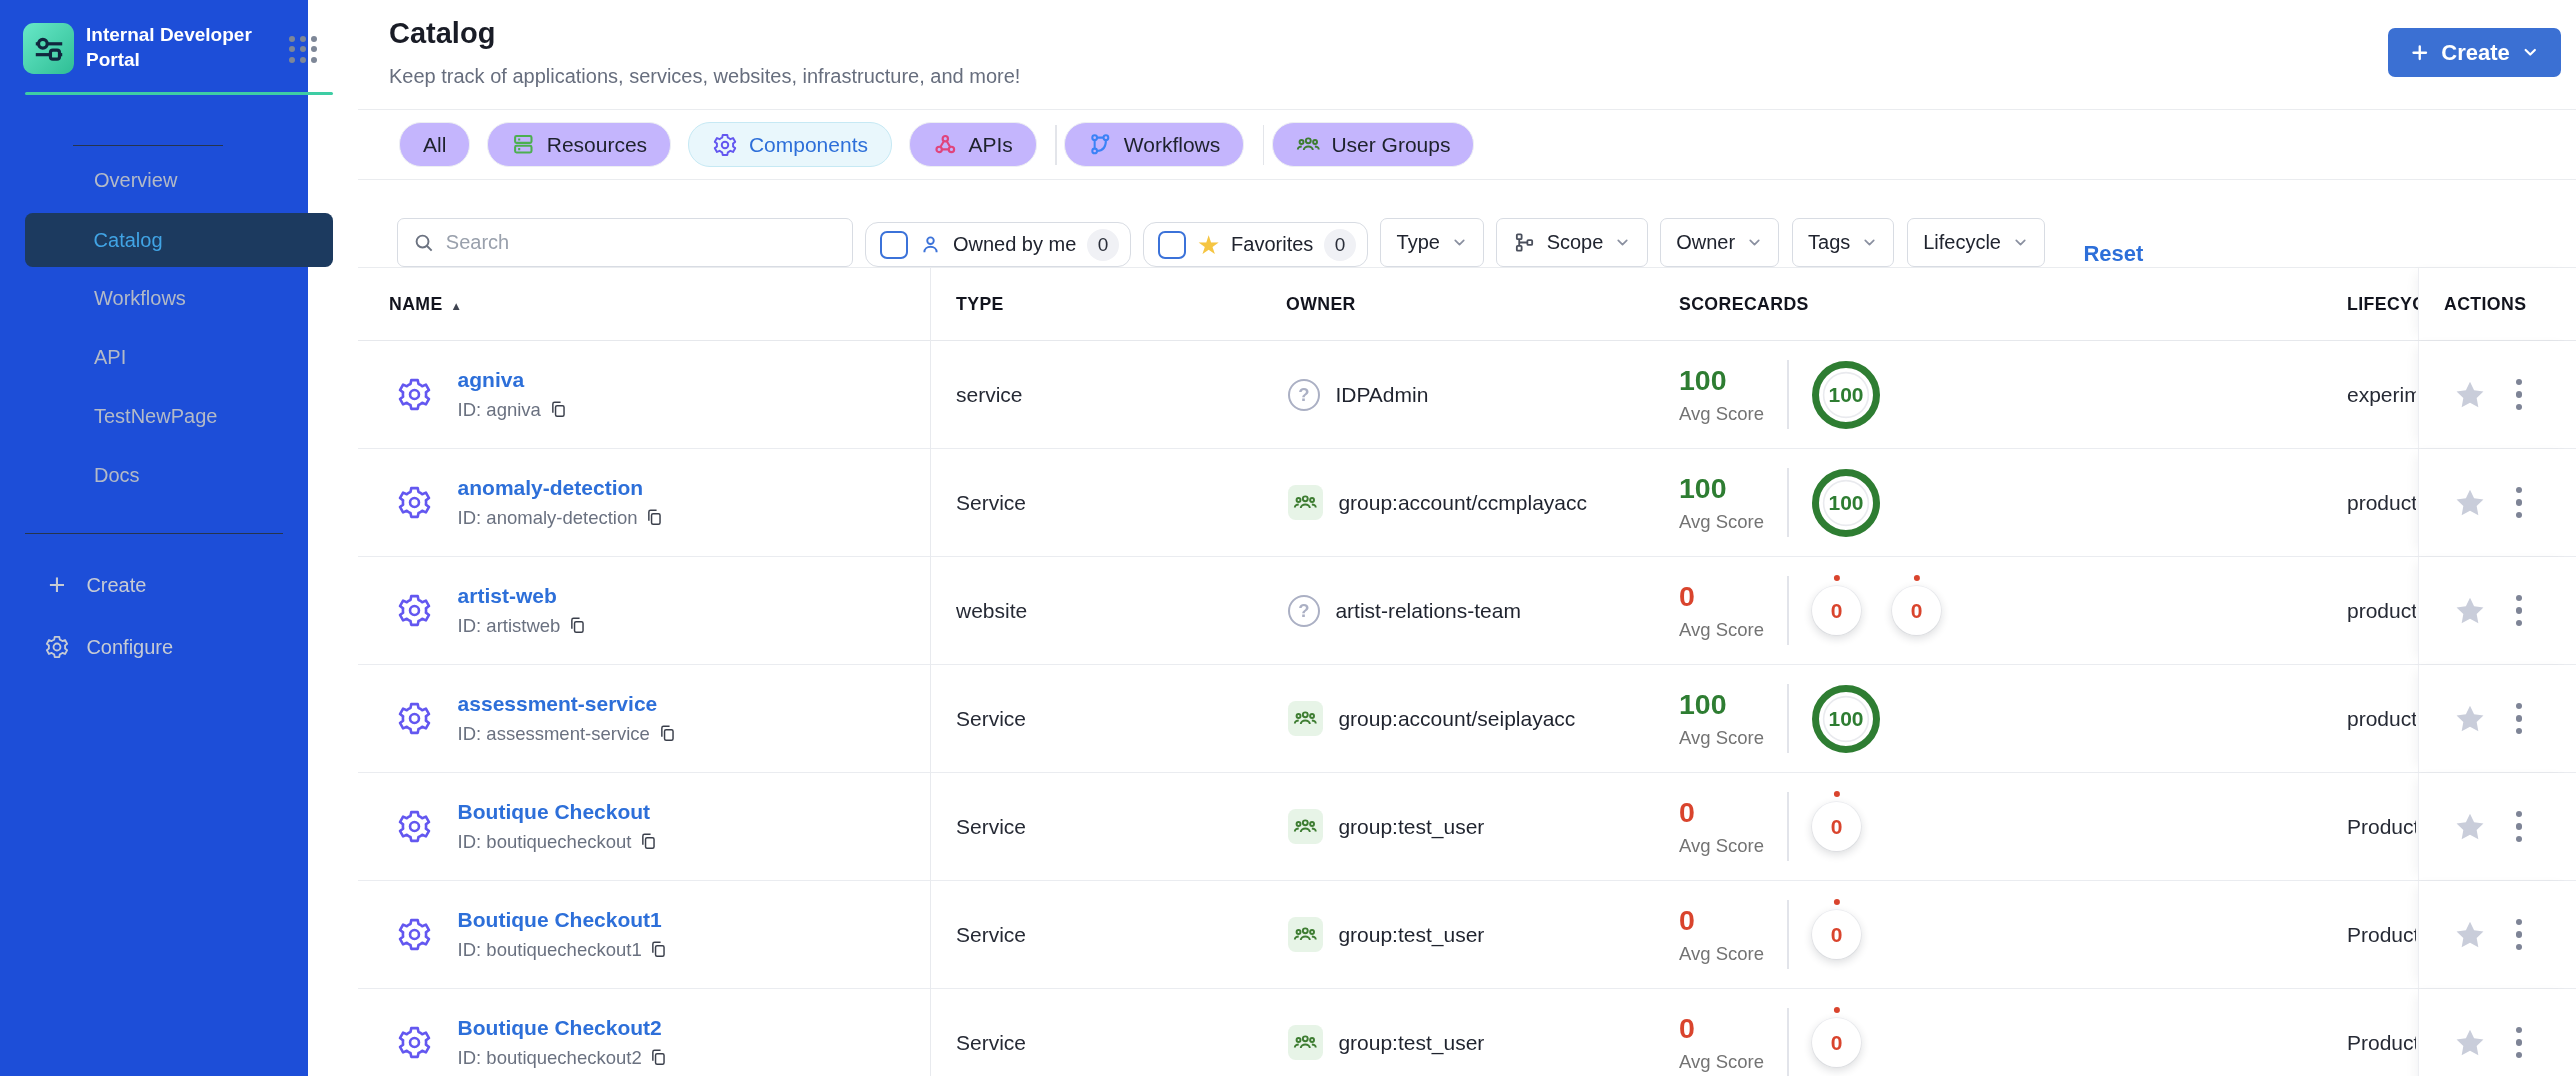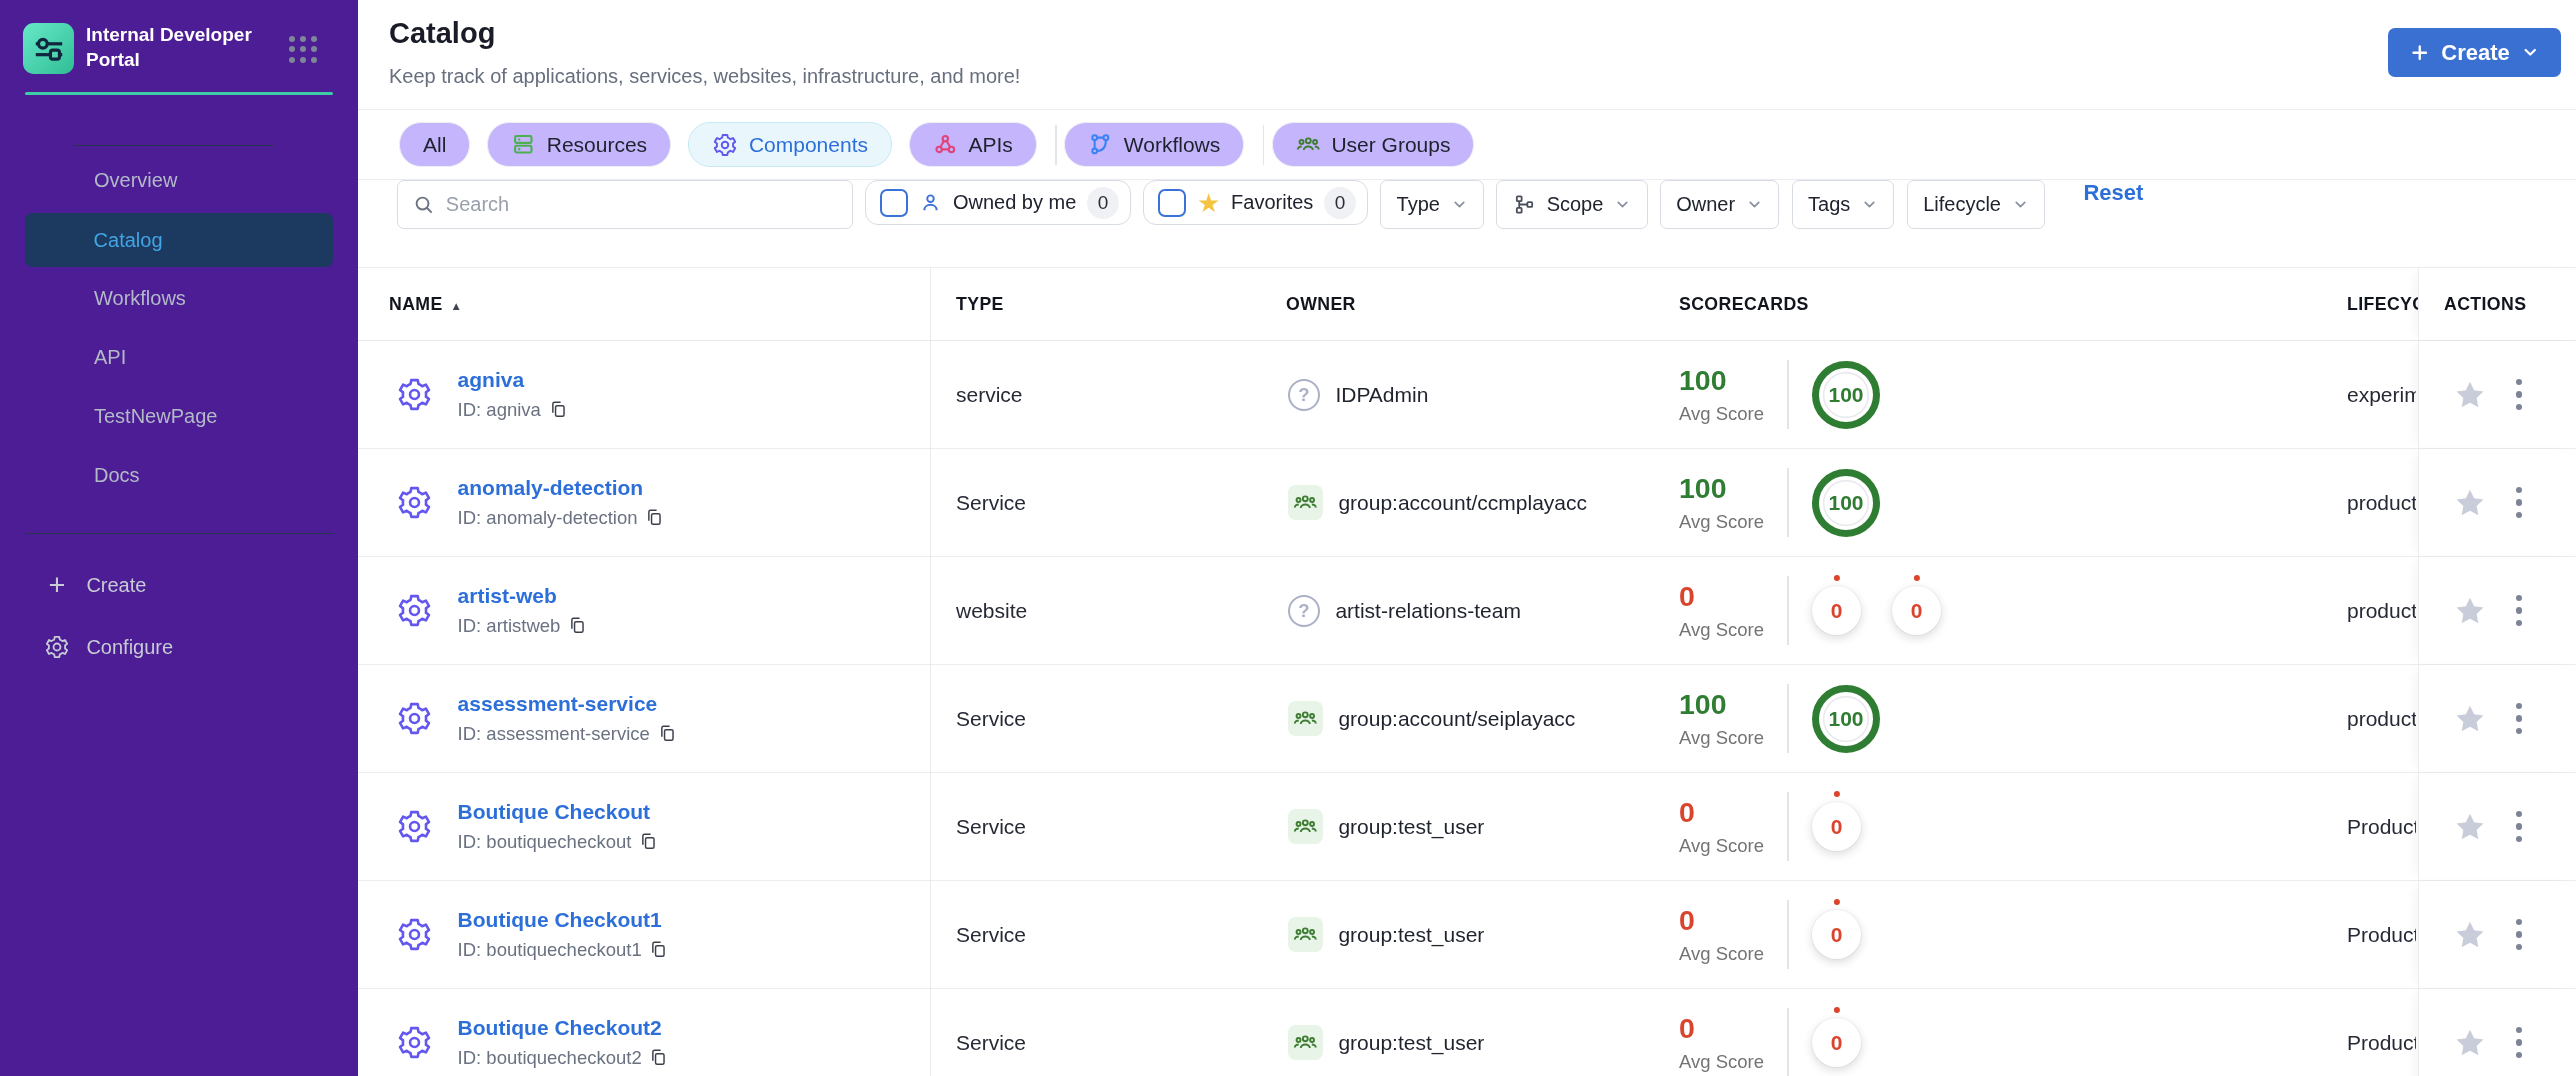--- a/index.html
+++ b/index.html
@@ -1,20 +1,20 @@
 <!DOCTYPE html>
 <html style="font-size:12.3px"><head>
 <meta charset="utf-8">
 <style>
   * { margin:0; padding:0; box-sizing:border-box; }
   html,body { width:2576px; height:1077px; overflow:hidden; background:#fff;
     font-family:"Liberation Sans", sans-serif; }
 
   
-  .sidebar { position:absolute; left:0; top:0; width:358px; height:1077px; background:#4c1d95; }
+  .sidebar { position:absolute; left:0; top:0; width:308px; height:1077px; background:#1d4ed8; }
   .brand { position:absolute; left:23px; top:21.5px; width:311px; }
   .logo { position:absolute; left:0; top:1.5px; width:51px; height:51px; border-radius:10.8px;
     background:linear-gradient(135deg,#68E8C8 0%,#2FBE95 100%);
     display:flex; align-items:center; justify-content:center; }
   .brand-title { position:absolute; left:63px; top:1.5px; width:192px; color:#fff;
     font-size:19px; font-weight:700; line-height:24.6px; }
   .grid-icon { position:absolute; right:17px; top:14px; display:grid;
     grid-template-columns:repeat(3,6.2px); grid-gap:4.6px; }
   .grid-icon span { width:6.2px; height:6.2px; border-radius:50%; background:#7E8797; }
   .teal-line { position:absolute; left:24.6px; top:92px; width:308px; height:3.1px;
@@ -47,21 +47,21 @@
 
   .tabs-row { position:absolute; left:0; top:110px; width:100%; height:70px;
     border-bottom:0.8px solid #EAECEF; display:flex; align-items:center; padding-left:41px; }
   .tab-pill { height:45px; border:1.2px solid #EDEFF3; background:#c4b5fd; border-radius:22px;
     display:flex; align-items:center; gap:10.8px; padding:0 23px; font-size:21px; color:#1E222D;
     margin-right:17px; cursor:pointer; white-space:nowrap; }
   .tab-pill.active { background:#E9F7FC; border-color:#C6E9F4; color:#2D6FD9; }
   .tab-sep { width:1.5px; height:40px; background:#E3E5EA; margin:0 7.7px 0 1.5px; }
 
   .filters-row { position:absolute; left:0; top:180px; width:100%; height:88px;
-    border-bottom:0.8px solid #EAECEF; display:flex; align-items:flex-start; padding-left:39px; gap:12.3px; }
+    border-bottom:0.8px solid #EAECEF; display:flex; align-items:flex-end; padding-left:39px; gap:12.3px; }
   .search-box { width:456px; height:49px; border:1.2px solid #D8DCE3; border-radius:7px;
     display:flex; align-items:center; padding:0 14px; gap:10.8px; background:#fff; }
   .search-box input { border:none; outline:none; flex:1; font-size:20px; color:#20242F;
     font-family:"Liberation Sans",sans-serif; }
   .search-box input::placeholder { color:#99A0AC; }
   .check-group { height:45px; border:1.2px solid #D8DCE3; border-radius:13px; background:#fff;
     display:flex; align-items:center; gap:10.8px; padding:0 10.8px 0 14px; cursor:pointer; }
   .checkbox { width:28px; height:28px; border:2.3px solid #3B72D9; border-radius:7px; background:#fff; }
   .check-label { font-size:20px; color:#20242F; white-space:nowrap; }
   .count-badge { min-width:32px; height:32px; border-radius:16px; background:#F0F1F5;

